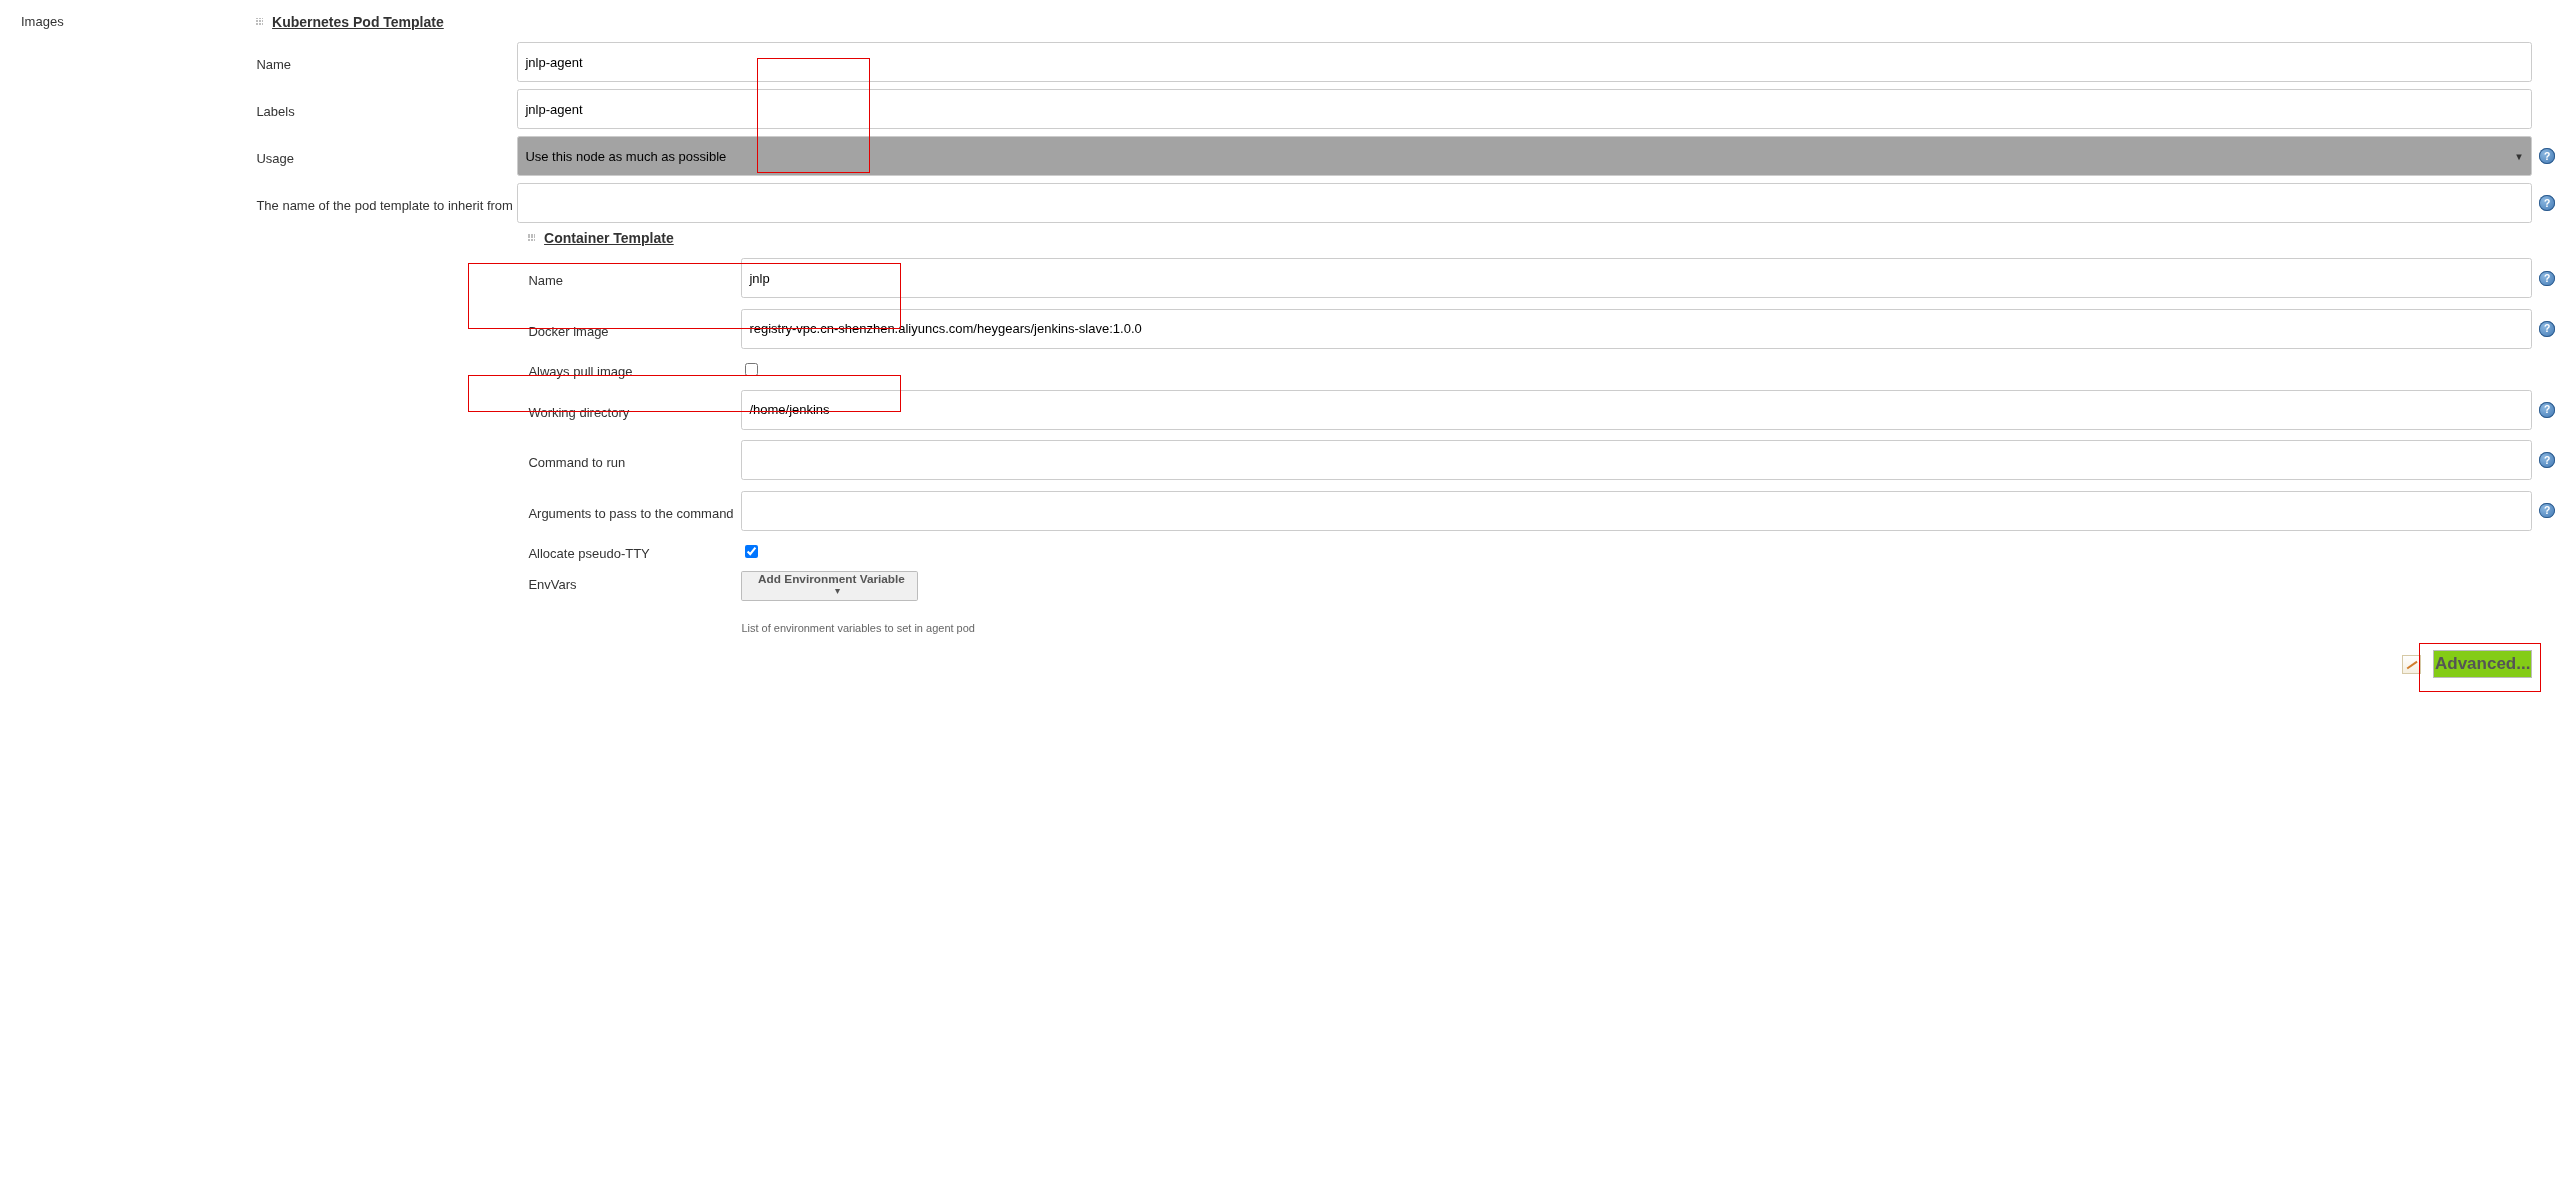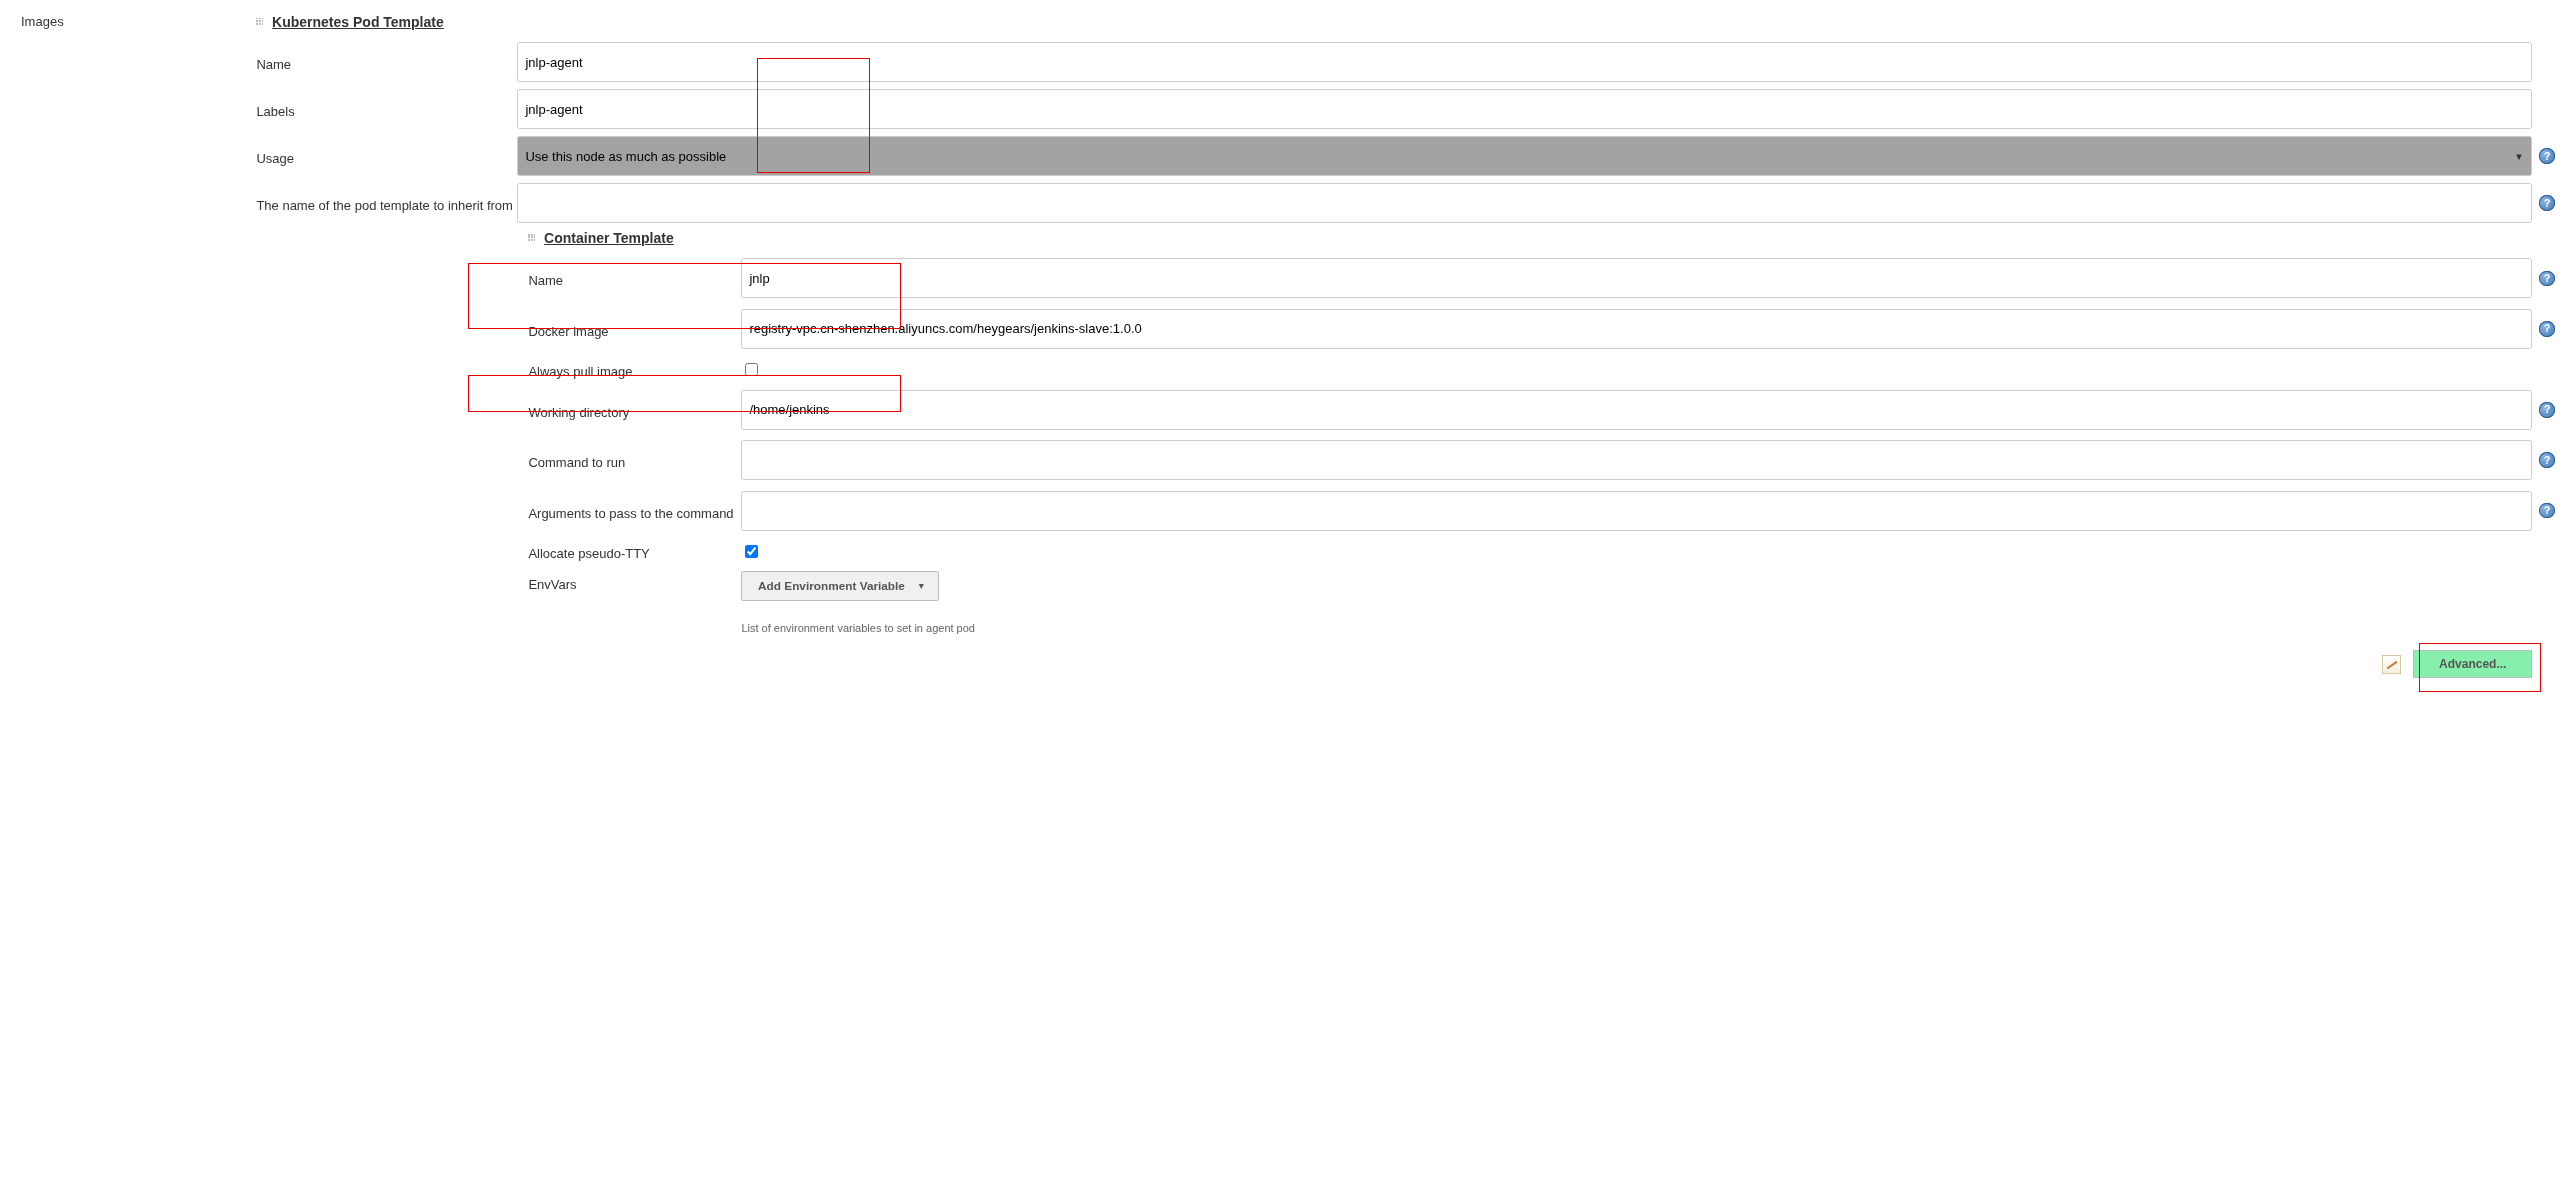--- a/index.html
+++ b/index.html
@@ -113,20 +113,21 @@
     padding: 0 12.2px 0 15.7px;
     display: inline-flex;
     align-items: center;
     background: #f0f0f0;
     border: 0.9px solid #bcbcbc;
     border-radius: 1.7px;
     font-weight: bold;
     font-size: 11.8px;
     color: #555;
     cursor: pointer;
+    flex-direction: column;
   }
   .envvars-button .caret { margin-left: 12.2px; font-size: 8.7px; }
   .desc-text { color:#666; font-size:11px; margin-top:21px; }
   .advanced-row {
     display:flex;
     justify-content:flex-end;
     align-items:center;
     margin-top: 15.7px;
     padding-right: 22.6px;
     position: relative;
@@ -141,25 +142,25 @@
   .edit-icon::after{
     content:"";
     position:absolute;
     left:3.5px; top:8.7px;
     width:12.2px;height:1.7px;
     background:#d07c2b;
     transform: rotate(-35deg);
   }
   .advanced-button {
     height: 28px;
-    padding: 0 25px;
-    background:#86efac;
+    padding: 0 1px;
+    background:#84cc16;
     border:0.9px solid #bcbcbc;
     font-weight:bold;
-    font-size:12px;
+    font-size:17px;
     color:#555;
     cursor:pointer;
   }
   .red-adv {
     position:absolute;
     right: 14px;
     top: -7px;
     width: 122px;
     height: 49px;
     border:1.7px solid #e40000;

